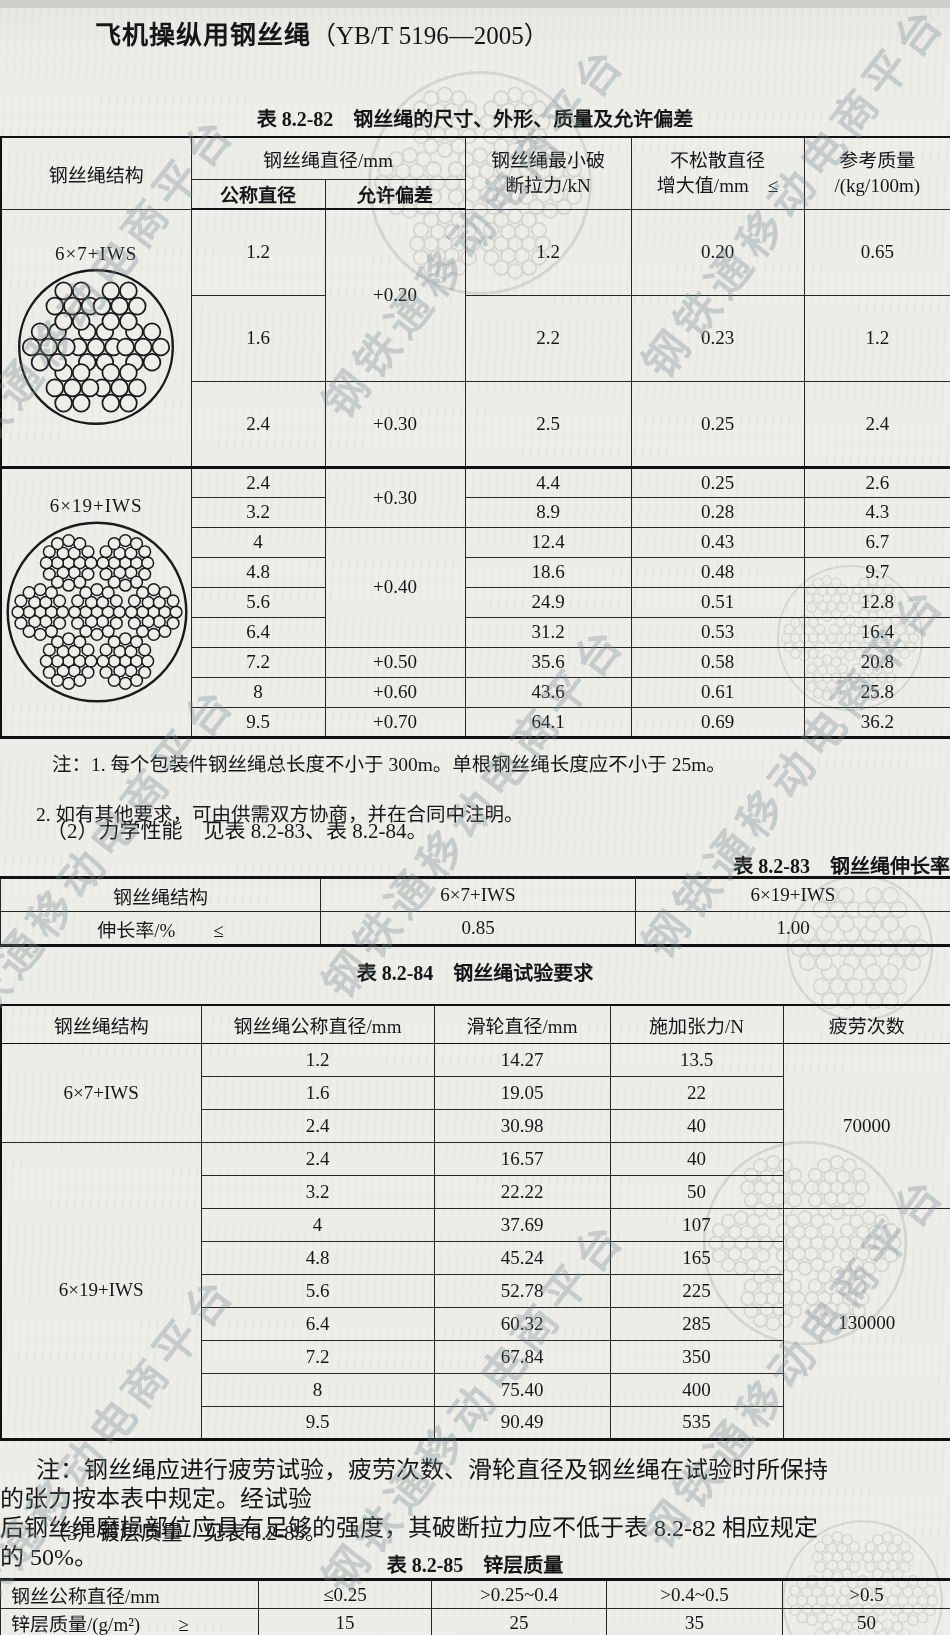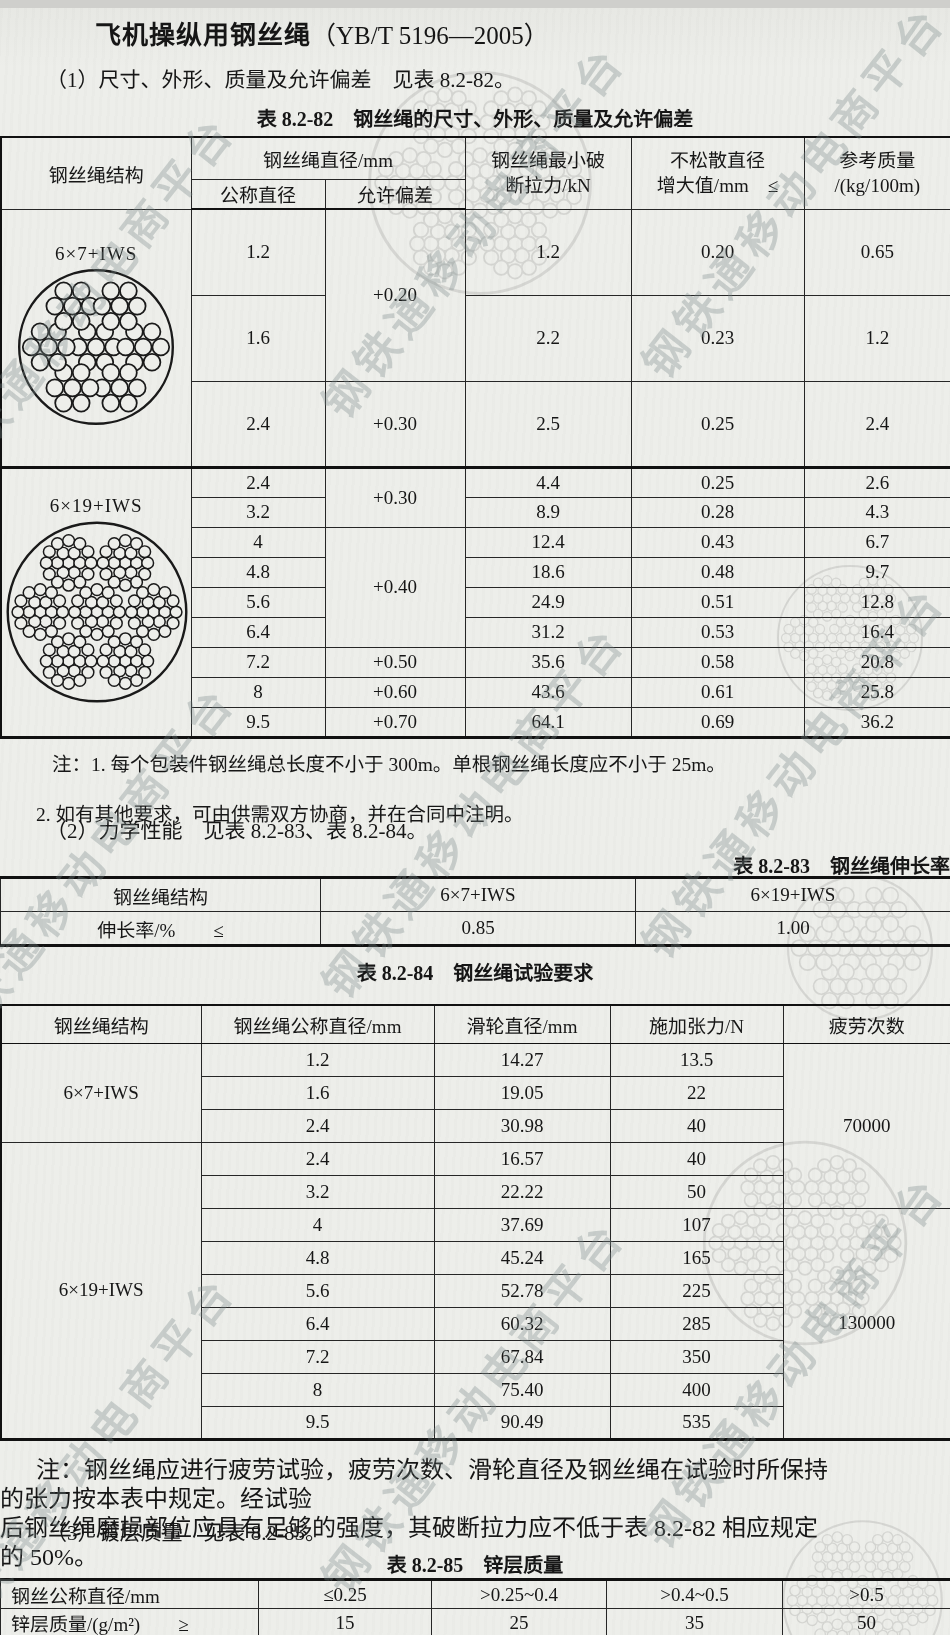--- a/index.html
+++ b/index.html
@@ -42,21 +42,21 @@
   td, th {
     border:1px solid #262626; text-align:center; vertical-align:middle;
     padding:0 2px; font-size:19px; font-weight:normal; overflow:hidden;
   }
   th.wrap, td.wrap { white-space:pre-line; line-height:1.35; }
 
   
   .t82 { top:128px; border:2px solid #111; border-bottom:3px solid #111; }
   .t82 tr.h1 { height:42px; }
   .t82 tr.h2 { height:30px; }
-  .t82 tr.h2 th { border-bottom:2px solid #111; }
+  .t82 tr.h2 th { border-bottom:2px solid #111;font-weight:bold; }
   .t82 tr.tall { height:86px; }
   .t82 tr.r30 { height:30px; }
   .t82 tr.secdiv td { border-top:3px solid #111; }
   .structcell { vertical-align:middle; }
   .slabel { font-size:19px; letter-spacing:1px; margin-bottom:2px; }
 
   .note { font-size:19.5px; white-space:nowrap; }
   .note82a { left:52px; top:740px; }
   .note82b { left:36px; top:790px; }
 
@@ -161,21 +161,20 @@
           <use href="#rope19"></use>
         </svg></div>
   </div>
 
   <div class="layer layer-content">
 
     <div class="abs title">
       <span class="main">飞机操纵用钢丝绳</span><span class="std">（YB/T 5196—2005）</span>
     </div>
 
-    <div class="abs para para1">（1）尺寸、外形、质量及允许偏差　见表 8.2-82。</div>
 
     <div class="abs cap cap82">表 8.2-82　钢丝绳的尺寸、外形、质量及允许偏差</div>
 
     <table class="tbl t82">
       <colgroup>
         <col style="width:190px">
           <col style="width:134px">
           <col style="width:140px">
         <col style="width:166px">
           <col style="width:173px">

